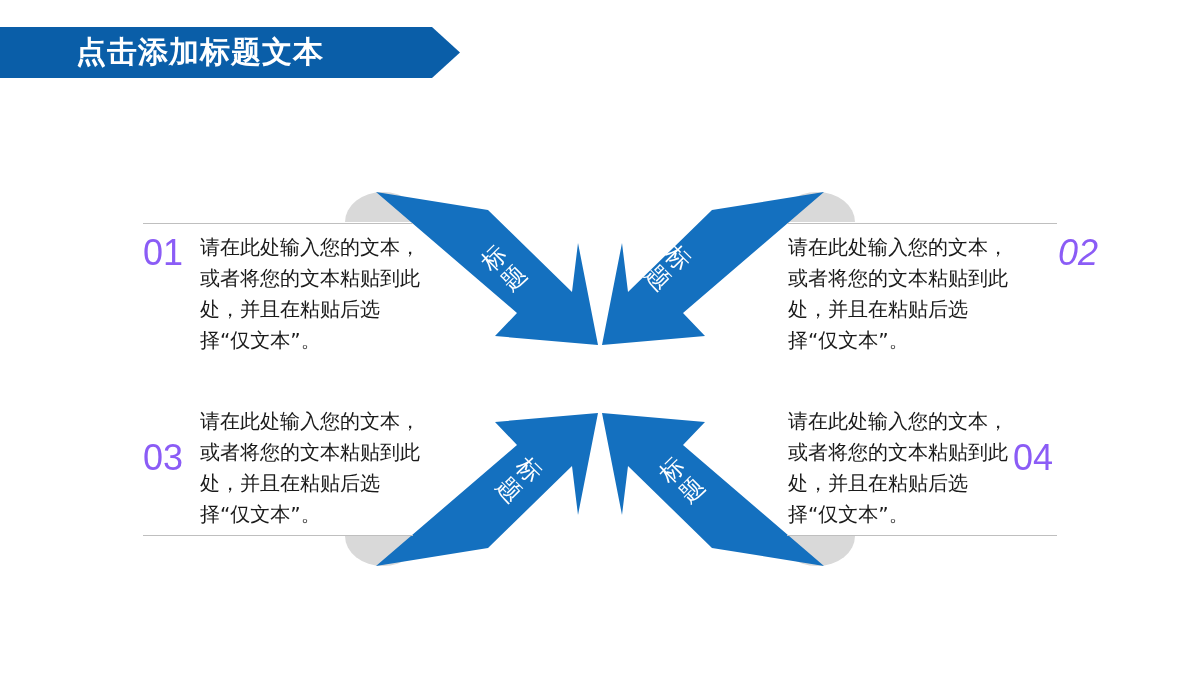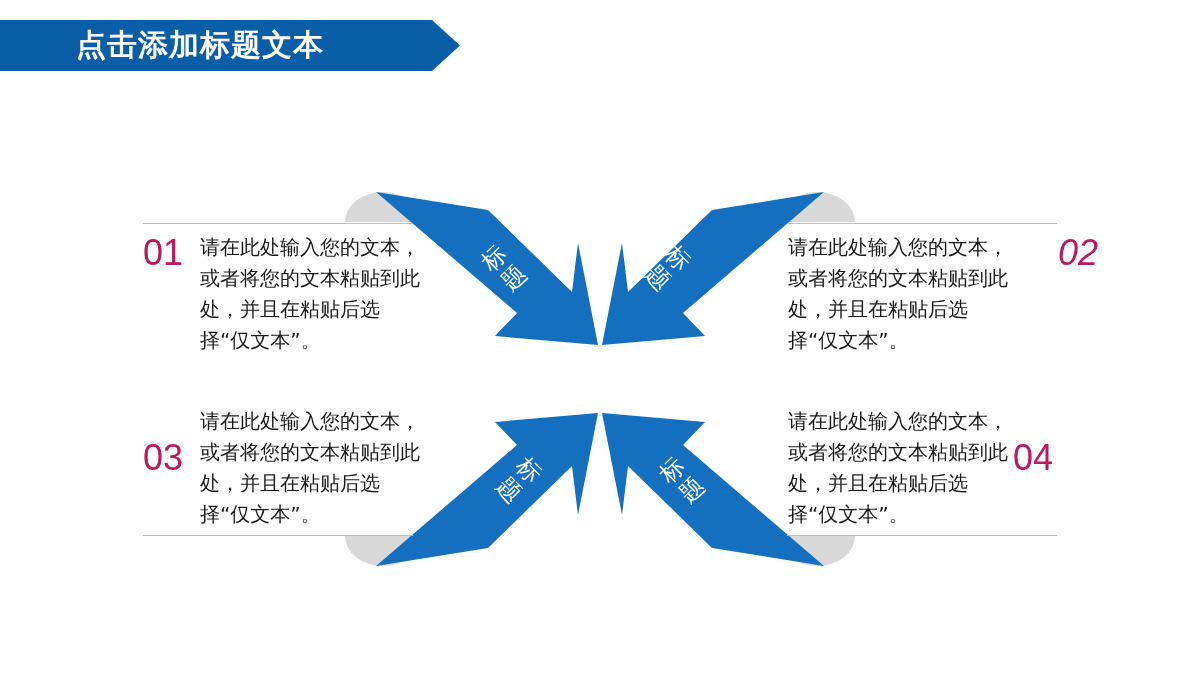--- a/index.html
+++ b/index.html
@@ -1,24 +1,24 @@
 <!DOCTYPE html>
 <html><head>
 <meta charset="utf-8">
 <style>
   html, body { margin:0; padding:0; }
   body { width:1200px; height:675px; background:#ffffff; position:relative; overflow:hidden;
          font-family:"DejaVu Sans", "Liberation Sans", sans-serif; }
-  .banner { position:absolute; left:0; top:20px; width:460px; height:51px; }
+  .banner { position:absolute; left:0; top:27px; width:460px; height:51px; }
   .banner svg { position:absolute; left:0; top:0; }
   .banner-title { position:absolute; left:76px; top:6px; font-size:30px; font-weight:bold; color:#ffffff;
                   letter-spacing:1px; line-height:38px; white-space:nowrap; }
   .diagram { position:absolute; left:0; top:0; width:1200px; height:675px; }
   .hline { position:absolute; height:1px; background:#bfbfbf; }
-  .num { position:absolute; font-family:"Liberation Sans", sans-serif; font-size:36px; color:#be185d; line-height:40px; }
+  .num { position:absolute; font-family:"Liberation Sans", sans-serif; font-size:36px; color:#8b5cf6; line-height:40px; }
   .para { position:absolute; width:220px; font-size:20px; line-height:31px; color:#1a1a1a; }
   .center-title { position:absolute; left:444px; top:368px; width:310px; text-align:center; font-size:26px; color:#111;
                   line-height:36px; white-space:nowrap; }
   .arrow-label { position:absolute; color:#fff; font-size:24px; line-height:28px; width:28px; text-align:center; }
 </style>
 </head>
 <body>
 
 <div class="banner">
   <svg width="460" height="51">

